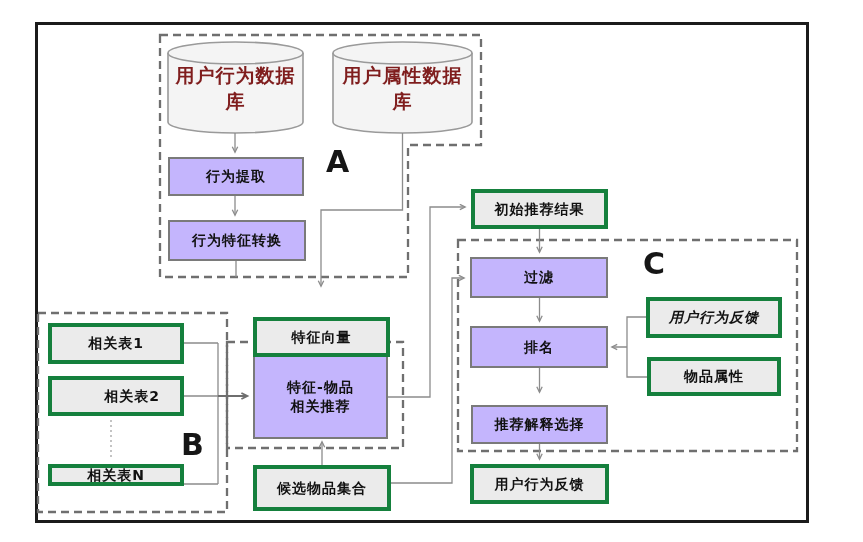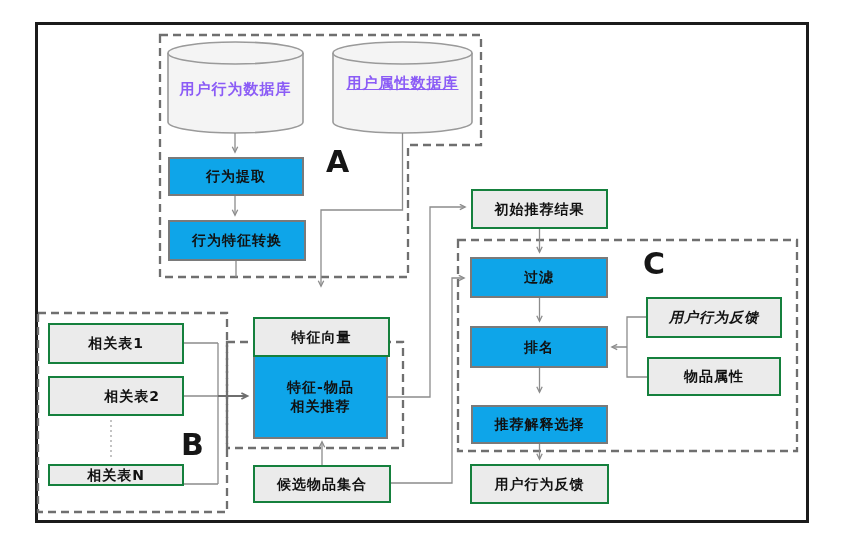--- a/index.html
+++ b/index.html
@@ -10,25 +10,25 @@
   .frame{
     position:absolute;left:35px;top:22px;width:774px;height:501px;
     border:3px solid #1b1b1b;box-sizing:border-box;background:#fff;
   }
   svg.layer{position:absolute;left:0;top:0;}
   .node{
     position:absolute;box-sizing:border-box;display:flex;flex-direction:column;
     align-items:center;justify-content:center;text-align:center;
     font-size:14px;font-weight:bold;color:#111;line-height:19px;letter-spacing:1px;
   }
-  .node.proc{background:#0ea5e9;border:2px solid #7a7a7a;}
-  .node.data{background:#ebebeb;border:2px solid #15803d;}
+  .node.proc{background:#c4b5fd;border:2px solid #7a7a7a;}
+  .node.data{background:#ebebeb;border:4px solid #15803d;}
   .dblabel{
     position:absolute;display:flex;align-items:center;justify-content:center;
-    font-size:15px;font-weight:bold;color:#8b5cf6;letter-spacing:1px;text-align:center;
+    font-size:19px;font-weight:bold;color:#7f1d1d;letter-spacing:1px;text-align:center;
   }
   .grouplabel{
     position:absolute;font-size:30px;font-weight:bold;color:#161616;
   }
 </style>
 </head>
 <body>
 
 <div class="stage">
 
@@ -74,39 +74,39 @@
       <path d="M539.5,368 V392" marker-end="url(#arr)"></path>
       <path d="M539.5,436 V459" marker-end="url(#arr)"></path>
       <path d="M390,483 H452 V278 H464" marker-end="url(#arr)"></path>
       <path d="M646,317 H627 V377 H647 M627,347 H612" marker-end="url(#arr)"></path>
     </g>
     <path d="M218,396 H247" stroke="#6e6e6e" stroke-width="2" fill="none" marker-end="url(#arrBold)"></path>
     <path d="M111,420 V458" stroke="#c3c3c3" stroke-width="2" stroke-dasharray="2,3" fill="none"></path>
   </svg>
 
   <div class="dblabel" style="left:170px;top:70px;width:131px;height:38px;">用户行为数据库</div>
-  <div class="dblabel" style="left:335px;top:64px;width:135px;height:38px;text-decoration:underline;">用户属性数据库</div>
+  <div class="dblabel" style="left:335px;top:70px;width:135px;height:38px;">用户属性数据库</div>
 
   <div class="node proc" style="left:168px;top:157px;width:136px;height:39px;">行为提取</div>
   <div class="node proc" style="left:253px;top:354px;width:135px;height:85px;">
     <span>特征-物品</span>
     <span>相关推荐</span>
   </div>
   <div class="node proc" style="left:168px;top:220px;width:138px;height:41px;">行为特征转换</div>
   <div class="node proc" style="left:470px;top:257px;width:138px;height:41px;text-align:center;">过滤</div>
   <div class="node proc" style="left:470px;top:326px;width:138px;height:42px;text-align:center;">排名</div>
   <div class="node proc" style="left:471px;top:397px;width:137px;height:39px;margin-top:8px;">推荐解释选择</div>
 
   <div class="node data" style="left:253px;top:291px;width:137px;height:40px;margin-top:26px;">特征向量</div>
   <div class="node data" style="left:48px;top:323px;width:136px;height:41px;">相关表1</div>
   <div class="node data" style="left:48px;top:376px;width:136px;height:40px;padding-left:32px;">相关表2</div>
   <div class="node data" style="left:48px;top:464px;width:136px;height:22px;">相关表N</div>
   <div class="node data" style="left:471px;top:189px;width:137px;height:40px;">初始推荐结果</div>
   <div class="node data" style="left:646px;top:297px;width:136px;height:41px;font-style:italic;">用户行为反馈</div>
   <div class="node data" style="left:647px;top:357px;width:134px;height:39px;">物品属性</div>
-  <div class="node data" style="left:253px;top:465px;width:138px;height:38px;">候选物品集合</div>
+  <div class="node data" style="left:253px;top:465px;width:138px;height:46px;">候选物品集合</div>
   <div class="node data" style="left:470px;top:464px;width:139px;height:40px;">用户行为反馈</div>
 
   <div class="grouplabel" style="left:326px;top:144px;">A</div>
   <div class="grouplabel" style="left:181px;top:427px;">B</div>
   <div class="grouplabel" style="left:643px;top:246px;">C</div>
 
 </div>
 
 </body></html>

